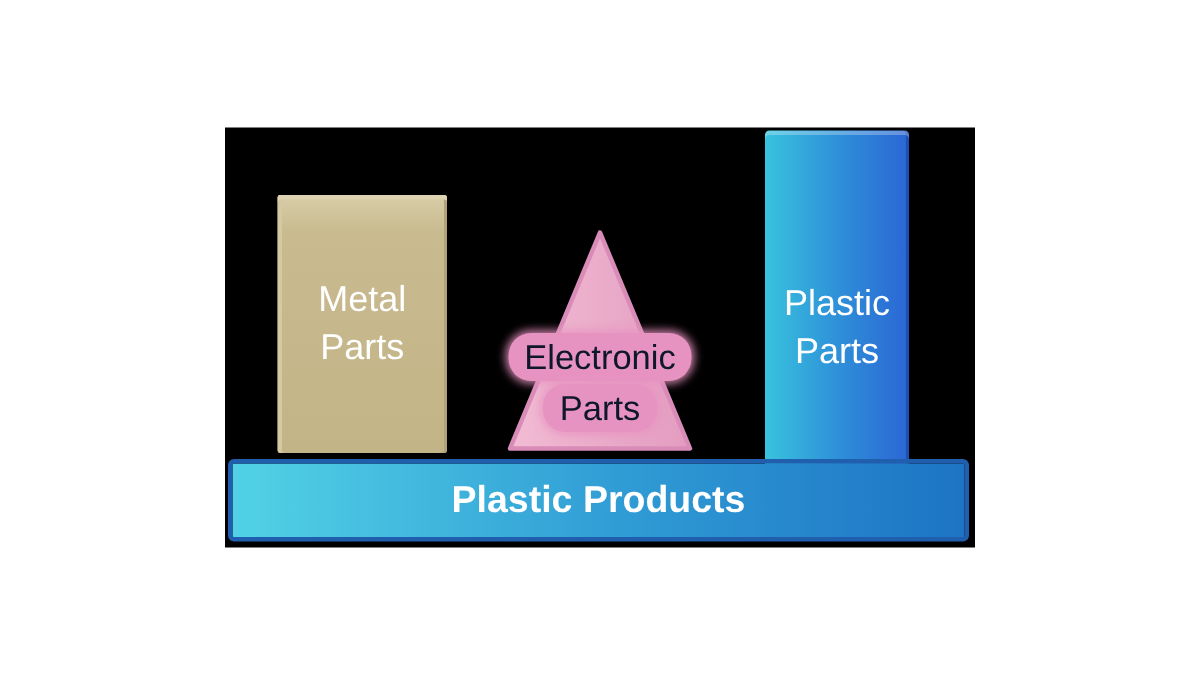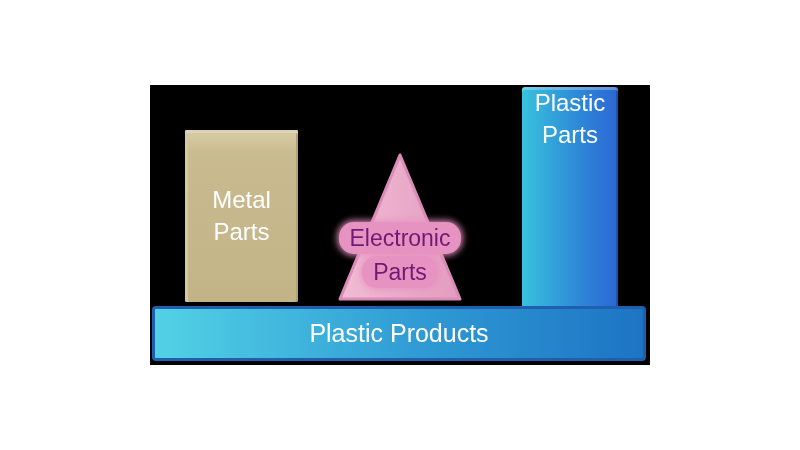--- a/index.html
+++ b/index.html
@@ -26,47 +26,47 @@
     left: 35px; top: 45px;
     width: 113px; height: 172px;
     background: linear-gradient(180deg, #d8cda8 0%, #c9bb90 14%, #c2b486 100%);
     box-shadow: inset 0 3px 0 #ded4b2, inset 3px 0 0 #d4c9a1, inset -2px 0 0 #b2a278;
     border-radius: 2px;
     display: flex; align-items: center; justify-content: center;
   }
   
   .plastic-block {
     position: absolute;
-    left: 372px; top: 2px;
+    left: 360px; top: 2px;
     width: 96px; height: 263px;
     background: linear-gradient(90deg, #38c2de 0%, #2e8cd8 55%, #2b66d4 100%);
     box-shadow: inset 0 3px 0 rgba(255,255,255,0.28), inset -2px 0 0 rgba(0,40,120,0.35);
     border-radius: 3px;
-    display: flex; align-items: flex-start; justify-content: center;
+    display: flex; align-items: center; justify-content: center;
   }
   .block-label {
     color: #ffffff;
     font-size: 24px;
     line-height: 32px;
     text-align: center;
     white-space: nowrap;
   }
   .block-label span { display: block; }
   
   .triangle-wrap {
     position: absolute;
     left: 187px; top: 67px;
     width: 126px; height: 150px;
   }
   .electronic-label {
     position: absolute;
     left: 150px; top: 136px;
     width: 200px;
     text-align: center;
-    color: #701a75;
+    color: #0f172a;
     font-size: 23px;
     line-height: 30px;
   }
   .electronic-label .pill {
     display: inline-block;
     background: #e793c1;
     border-radius: 15px;
     padding: 1px 11px;
     margin: 1px 0;
     box-shadow: 0 0 6px 2px rgba(231,147,193,0.85);
@@ -79,20 +79,21 @@
     background: linear-gradient(90deg, #52d2e6 0%, #2f9ad4 55%, #1d74c4 100%);
     border: 3px solid #1f5fae;
     border-radius: 4px;
     box-sizing: border-box;
     display: flex; align-items: center; justify-content: center;
   }
   .base-bar .bar-label {
     color: #ffffff;
     font-size: 25px;
     white-space: nowrap;
+    font-weight: bold;
   }
 </style>
 </head>
 <body>
 
 <div class="canvas">
   <div class="panel">
 
     <div class="metal-block">
       <div class="block-label">

